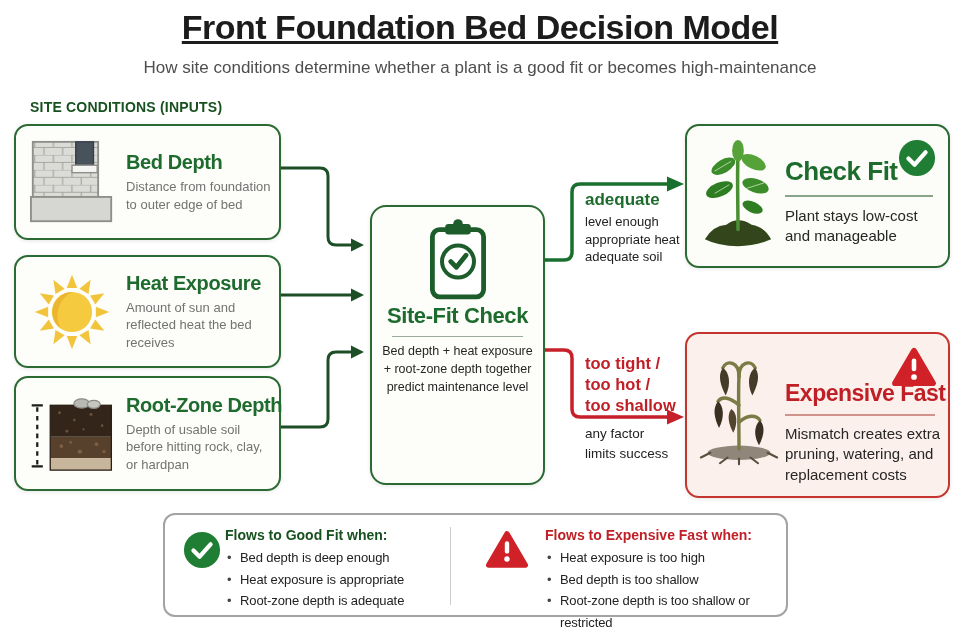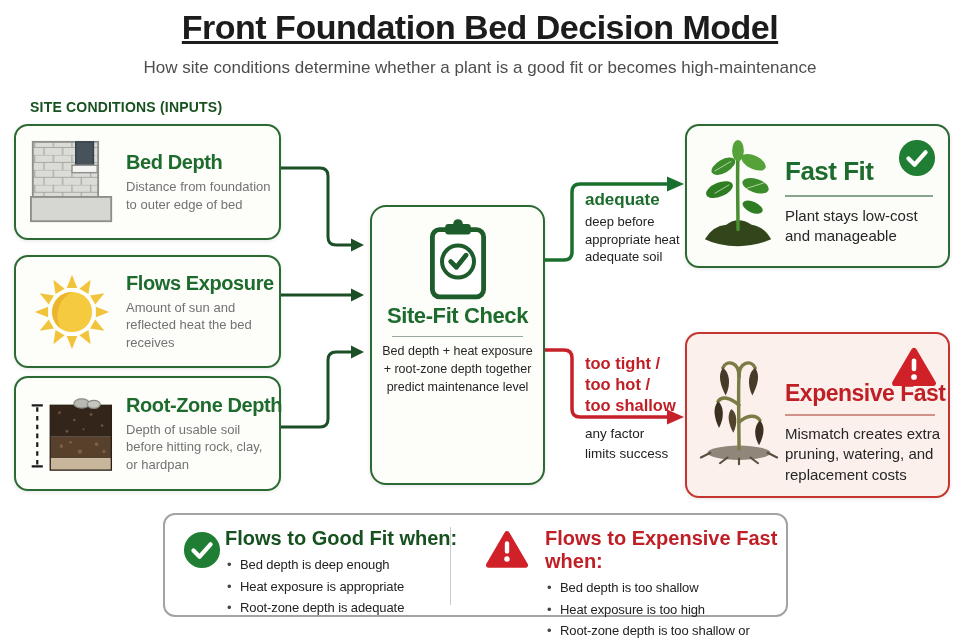--- a/index.html
+++ b/index.html
@@ -66,21 +66,21 @@
   .legend { position:absolute; left:163px; top:513px; width:625px; height:104px;
             box-sizing:border-box; border:2px solid #a3a3a3; border-radius:12px;
             background:#ffffff; }
   .legend-divider { position:absolute; left:285px; top:12px; width:1px; height:78px;
                     background:#cccccc; }
   .legend-icon-good { position:absolute; left:18px; top:16px; }
   .legend-icon-bad { position:absolute; left:321px; top:15px; }
   .legend-text { position:absolute; top:12px; }
   .legend-text-good { left:60px; }
   .legend-text-bad { left:380px; }
-  .legend-heading { font-size:20px; font-weight:bold; margin-bottom:4px; }
+  .legend-heading { font-size:14px; font-weight:bold; margin-bottom:4px; }
   .legend-heading-good { color:#17511f; }
   .legend-heading-bad { color:#c01f26; }
   .legend-item { position:relative; font-size:13px; line-height:21.5px; color:#222;
                  padding-left:15px; letter-spacing:-0.1px; }
   .legend-item::before { content:"\2022"; position:absolute; left:2px; color:#444; }
 </style>
 </head>
 <body>
 
 <div class="canvas">
@@ -142,21 +142,21 @@
             <use href="#ray" transform="rotate(240 45 45)"></use>
           <use href="#ray" transform="rotate(270 45 45)"></use>
             <use href="#ray" transform="rotate(300 45 45)"></use>
           <use href="#ray" transform="rotate(330 45 45)"></use>
         </g>
         <circle cx="45" cy="45" r="21" fill="#f6ca3e"></circle>
         <path d="M45 24 A21 21 0 0 0 33 62 A28 28 0 0 1 45 24 Z" fill="#ecb52f"></path>
       </svg>
     </div>
     <div class="input-text">
-      <div class="input-title">Flows Exposure</div>
+      <div class="input-title">Heat Exposure</div>
       <div class="input-desc">Amount of sun and reflected heat the bed receives</div>
     </div>
   </div>
 
   <div class="card input-card card-3">
     <div class="input-icon">
       <svg width="88" height="84" viewBox="0 0 95 90">
         <g stroke="#1c1c1c" stroke-width="2.4" fill="none">
           <path d="M4 14 H16 M4 80 H16"></path>
           <path d="M10 16 V78" stroke-dasharray="5 4.5"></path>
@@ -200,21 +200,21 @@
         <path d="M36 54 L43 61 L55 46" fill="none" stroke="#1d5c2b" stroke-width="6" stroke-linecap="round" stroke-linejoin="round"></path>
       </svg>
     </div>
     <div class="process-title">Site-Fit Check</div>
     <div class="process-divider"></div>
     <div class="process-desc">Bed depth + heat exposure + root-zone depth together predict maintenance level</div>
   </div>
 
   <div class="branch-label-good">adequate</div>
   <div class="branch-sub-good">
-    <div>deep before</div>
+    <div>level enough</div>
     <div>appropriate heat</div>
     <div>adequate soil</div>
   </div>
   <div class="branch-label-bad">
     <div>too tight /</div>
     <div>too hot /</div>
     <div>too shallow</div>
   </div>
   <div class="branch-sub-bad">
     <div>any factor</div>
@@ -233,21 +233,21 @@
         <ellipse cx="58" cy="49" rx="14" ry="7" fill="#3c8c2b" transform="rotate(18 58 49)"></ellipse>
         <ellipse cx="55" cy="71" rx="11" ry="5.6" fill="#2f7d23" transform="rotate(24 55 71)"></ellipse>
         <g stroke="#cfe8bf" stroke-width="1" fill="none" opacity="0.8">
           <path d="M16 57 L31 48"></path>
             <path d="M48 52 L67 46"></path>
             <path d="M16 34 L33 24"></path>
         </g>
       </svg>
     </div>
     <div class="outcome-text outcome-text-good">
-      <div class="outcome-title-good">Fast Fit</div>
+      <div class="outcome-title-good">Check Fit</div>
       <div class="outcome-divider-good"></div>
       <div class="outcome-desc">Plant stays low-cost and manageable</div>
     </div>
     <div class="badge">
       <svg width="38" height="38" viewBox="0 0 40 40">
         <circle cx="20" cy="20" r="19" fill="#1f7e33"></circle>
         <path d="M11 20.5 L17.5 27 L29 14" fill="none" stroke="#ffffff" stroke-width="4.5" stroke-linecap="round" stroke-linejoin="round"></path>
       </svg>
     </div>
   </div>
@@ -309,19 +309,19 @@
     </div>
     <div class="legend-icon-bad">
       <svg width="42" height="39" viewBox="0 0 46 42">
         <path d="M23 4 L43 38 H3 Z" fill="#cf2127" stroke="#cf2127" stroke-width="6" stroke-linejoin="round"></path>
         <rect x="20.6" y="12" width="4.8" height="13.5" rx="2.4" fill="#ffffff"></rect>
         <circle cx="23" cy="31.5" r="3" fill="#ffffff"></circle>
       </svg>
     </div>
     <div class="legend-text legend-text-bad">
       <div class="legend-heading legend-heading-bad">Flows to Expensive Fast when:</div>
+      <div class="legend-item">Heat exposure is too high</div>
       <div class="legend-item">Bed depth is too shallow</div>
-      <div class="legend-item">Heat exposure is too high</div>
       <div class="legend-item">Root-zone depth is too shallow or restricted</div>
     </div>
   </div>
 
 </div>
 
 </body></html>

